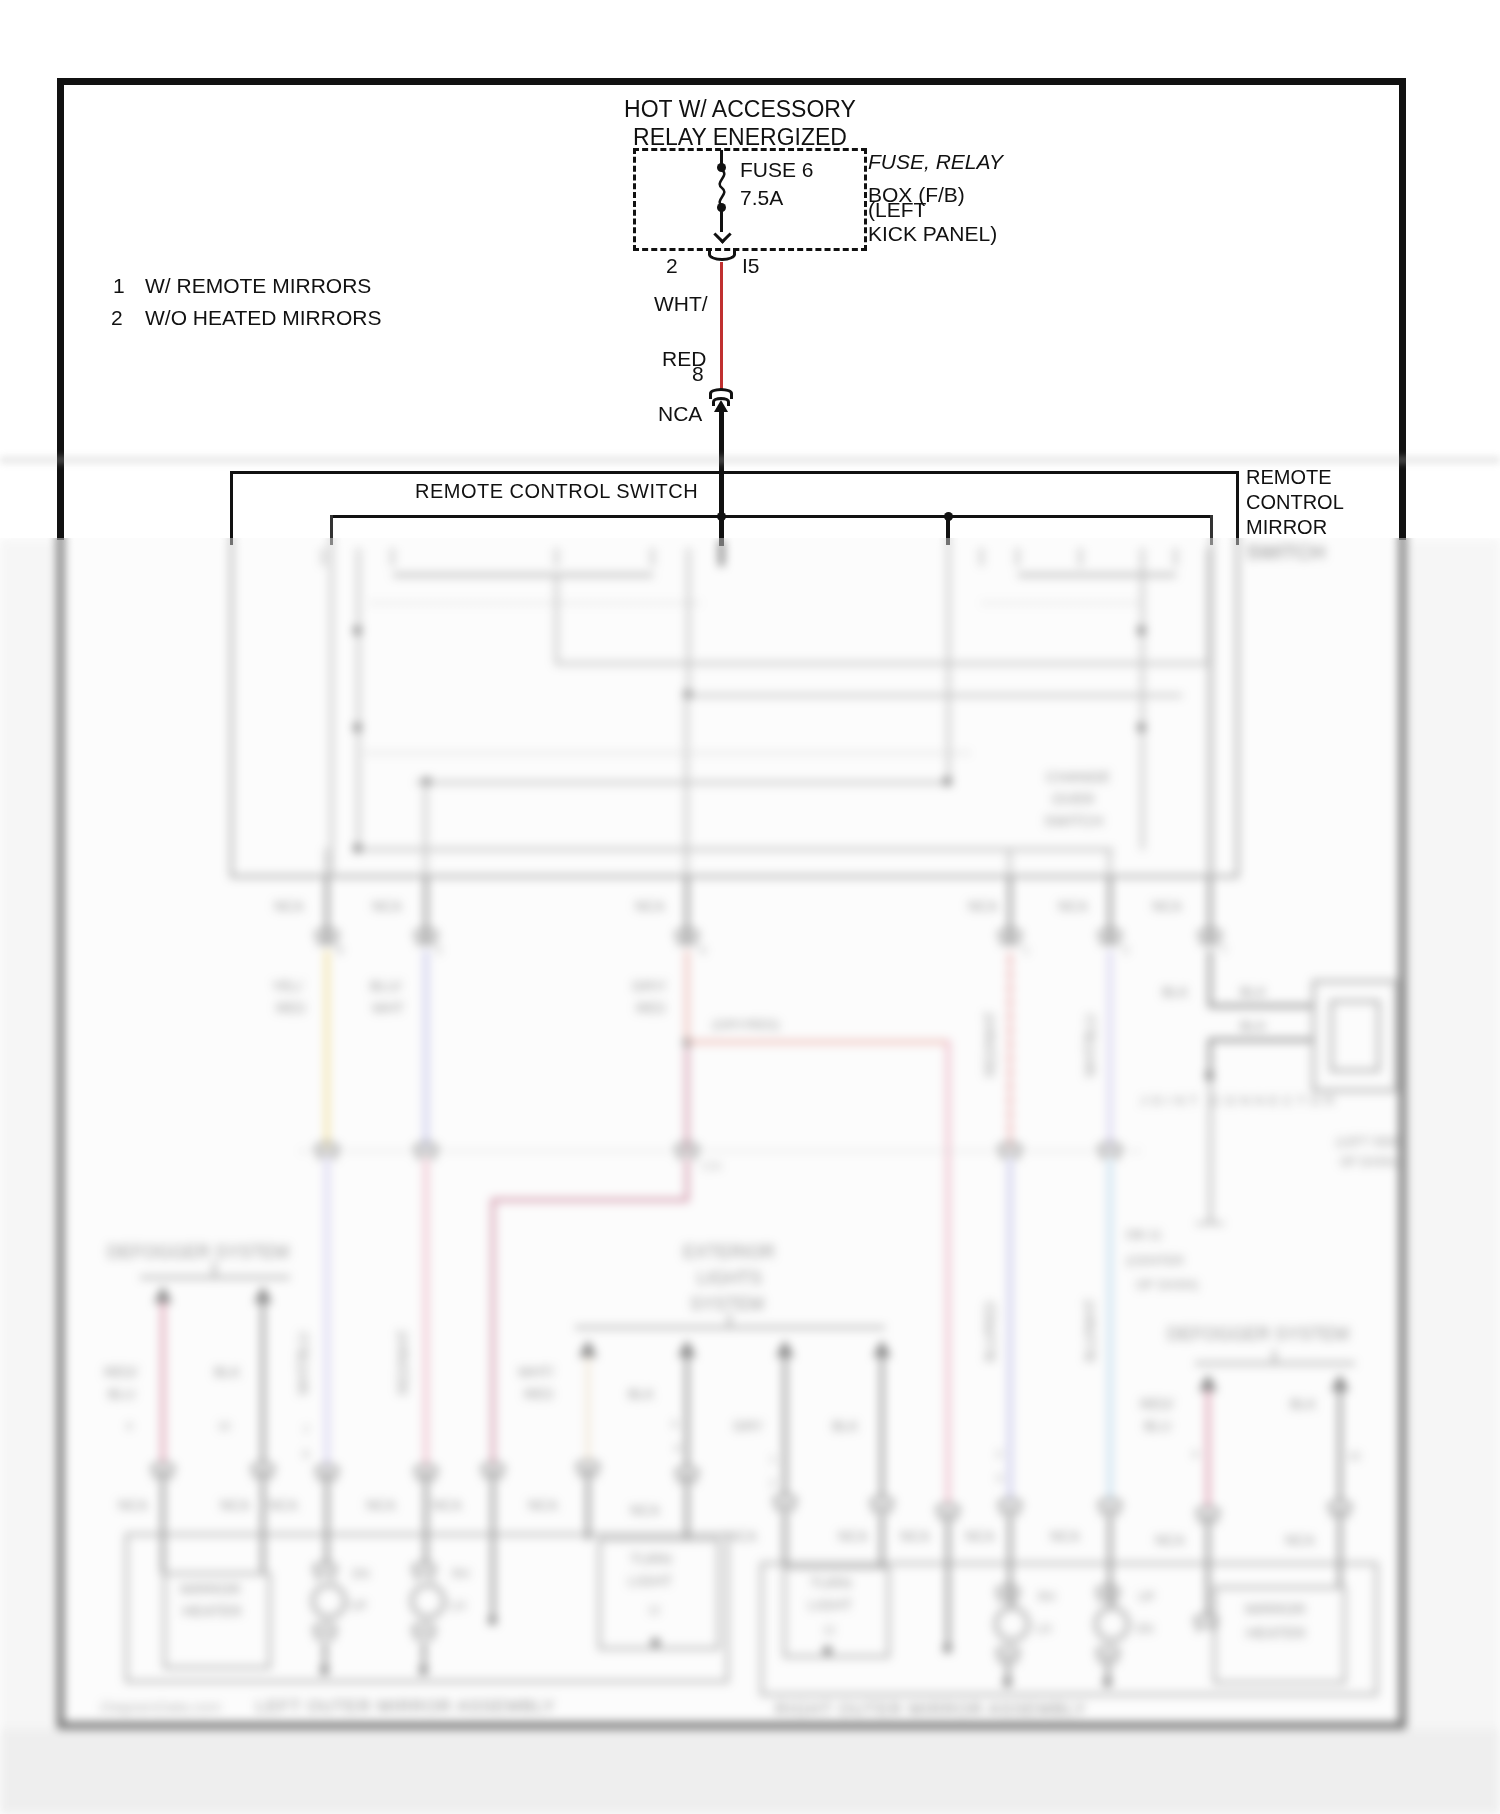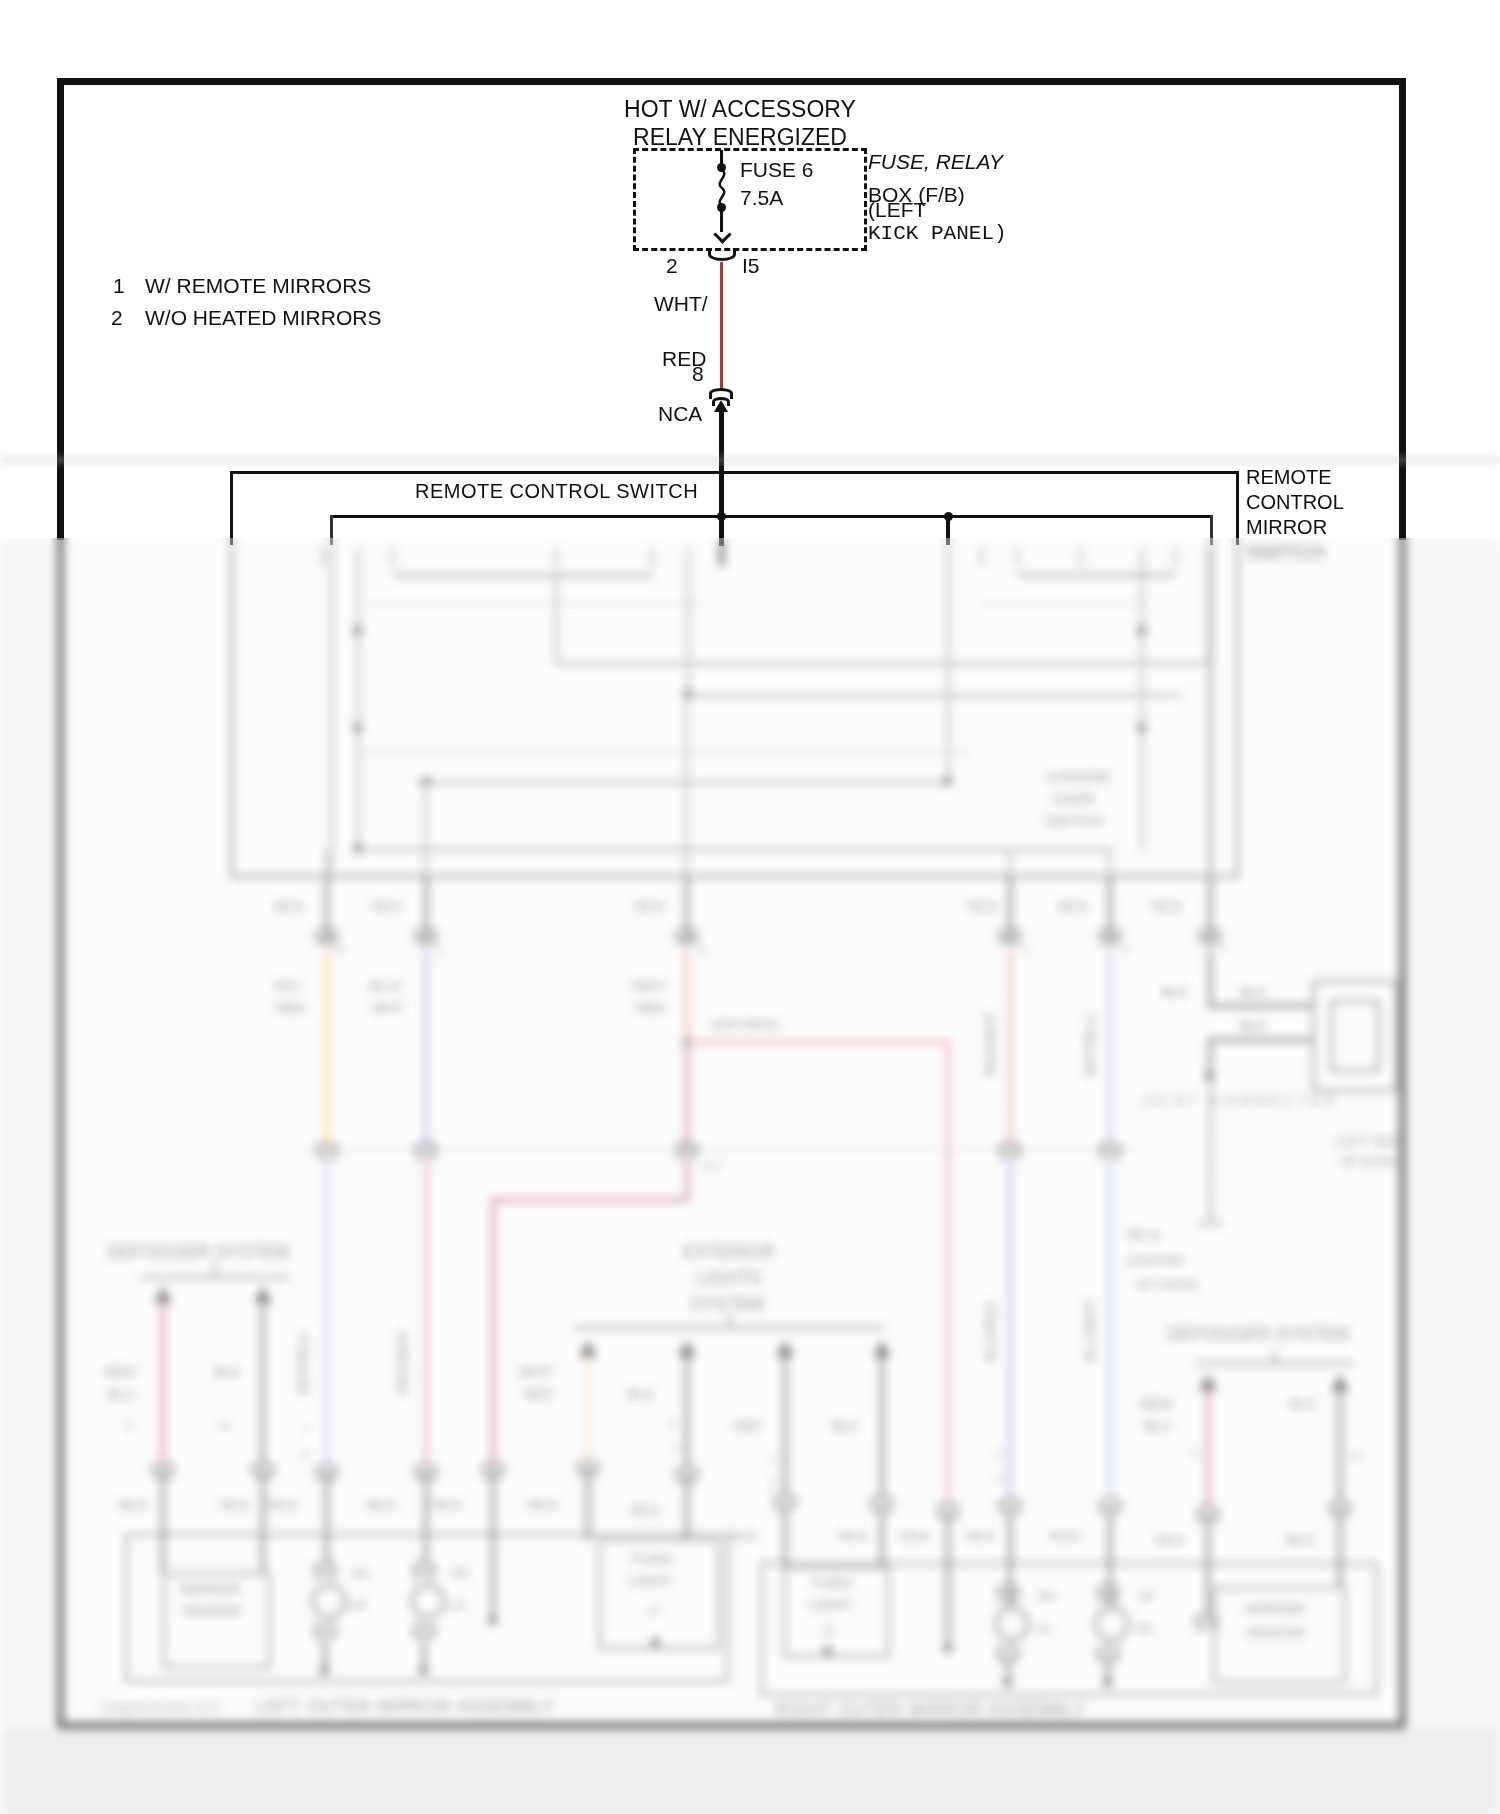--- a/index.html
+++ b/index.html
@@ -378,21 +378,21 @@
       <path d="M8 0 C16 6 0 12 8 18 C16 24 0 30 8 36" stroke="#111" stroke-width="2.5" fill="none"></path>
     </svg>
     <div class="dot dotk" style="left:717px;top:203px;"></div>
     <div class="kl" style="left:720px;top:210px;width:3px;height:22px;"></div>
     <div class="chevd" style="left:716px;top:228px;"></div>
     <div class="t f21" style="left:740px;top:158px;">FUSE 6</div>
     <div class="t f21" style="left:740px;top:186px;">7.5A</div>
     <div class="t f21" style="left:868px;top:150px;font-style:italic;">FUSE, RELAY</div>
     <div class="t f21" style="left:868px;top:174px;margin-top:9px;">BOX (F/B)</div>
     <div class="t f21" style="left:868px;top:198px;">(LEFT</div>
-    <div class="t f21" style="left:868px;top:222px;font-family:Liberation Mono, monospace;">KICK PANEL)</div>
+    <div class="t f21" style="left:868px;top:222px;">KICK PANEL)</div>
 
     <div class="cup" style="left:708px;top:248px;"></div>
     <div class="t f21" style="left:666px;top:254px;">2</div>
     <div class="t f21" style="left:742px;top:254px;">I5</div>
 
     <div class="cw" style="left: 719.5px; top: 262px; width: 3px; height: 128px; background: rgb(192, 48, 48);"></div>
     <div class="t f21" style="left:654px;top:292px;">WHT/</div>
     <div class="t f21" style="left:662px;top:316px;margin-top:31px;">RED</div>
     <div class="t f21" style="left:692px;top:362px;">8</div>
 

